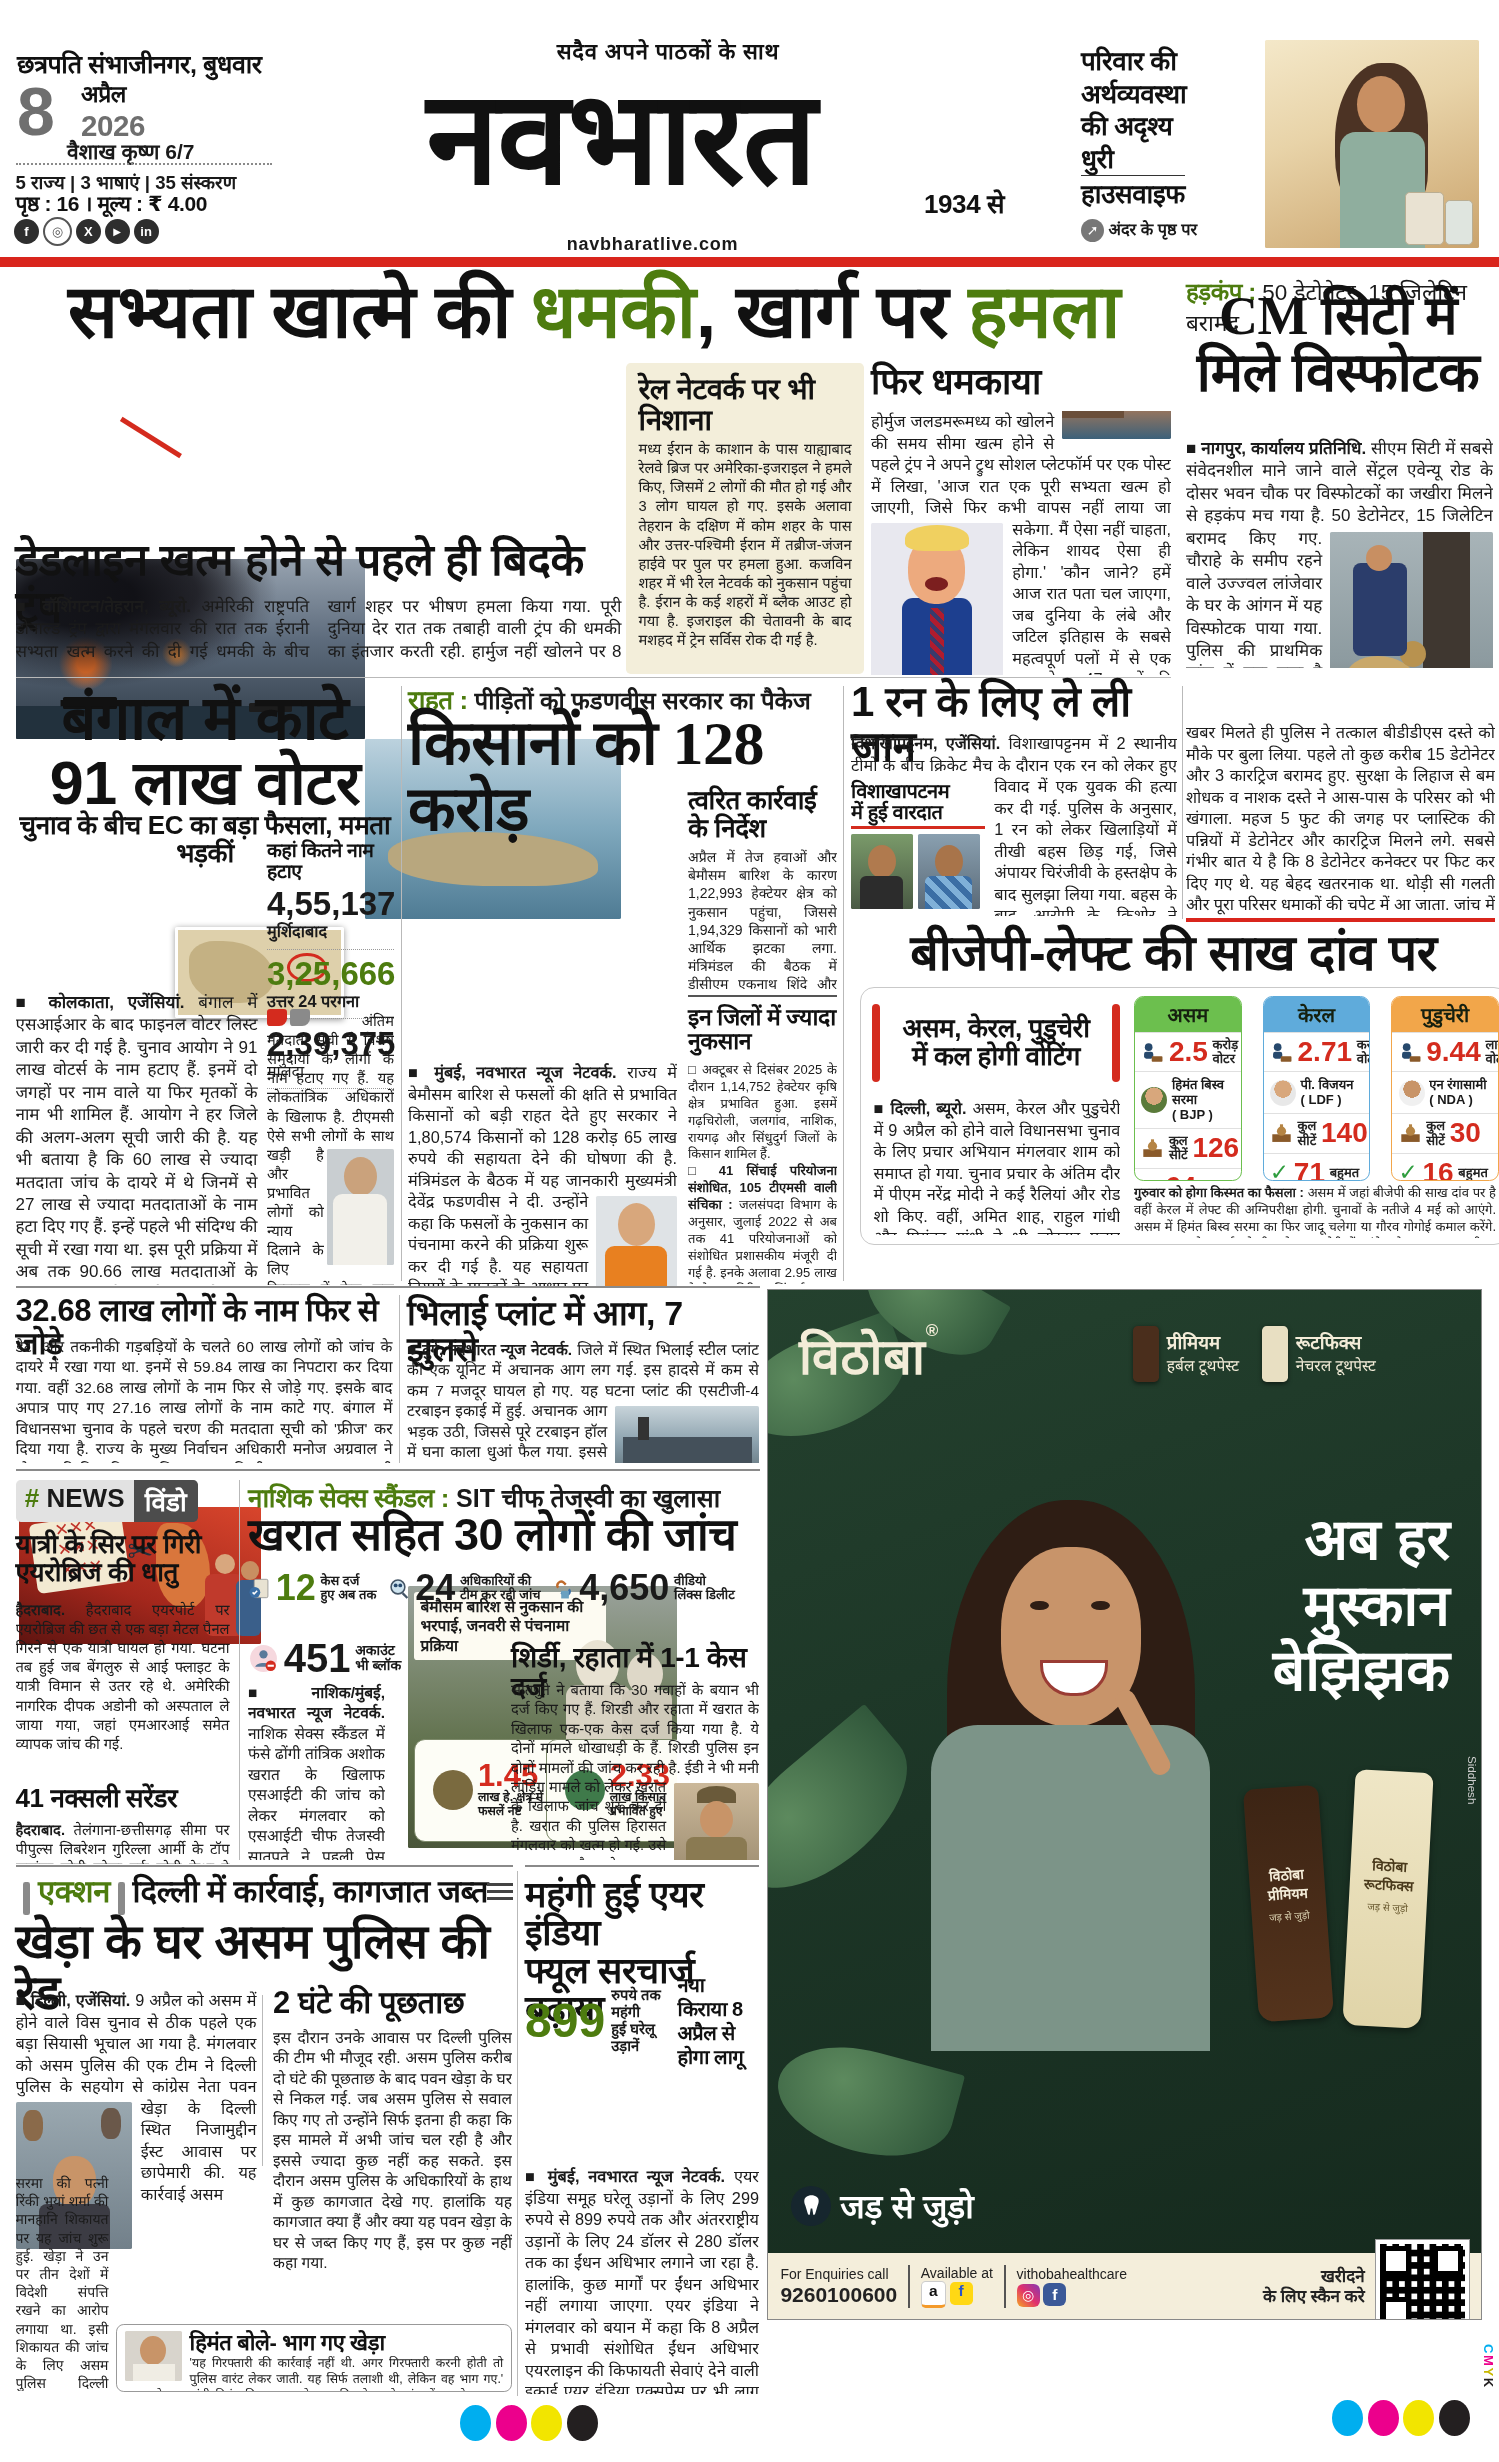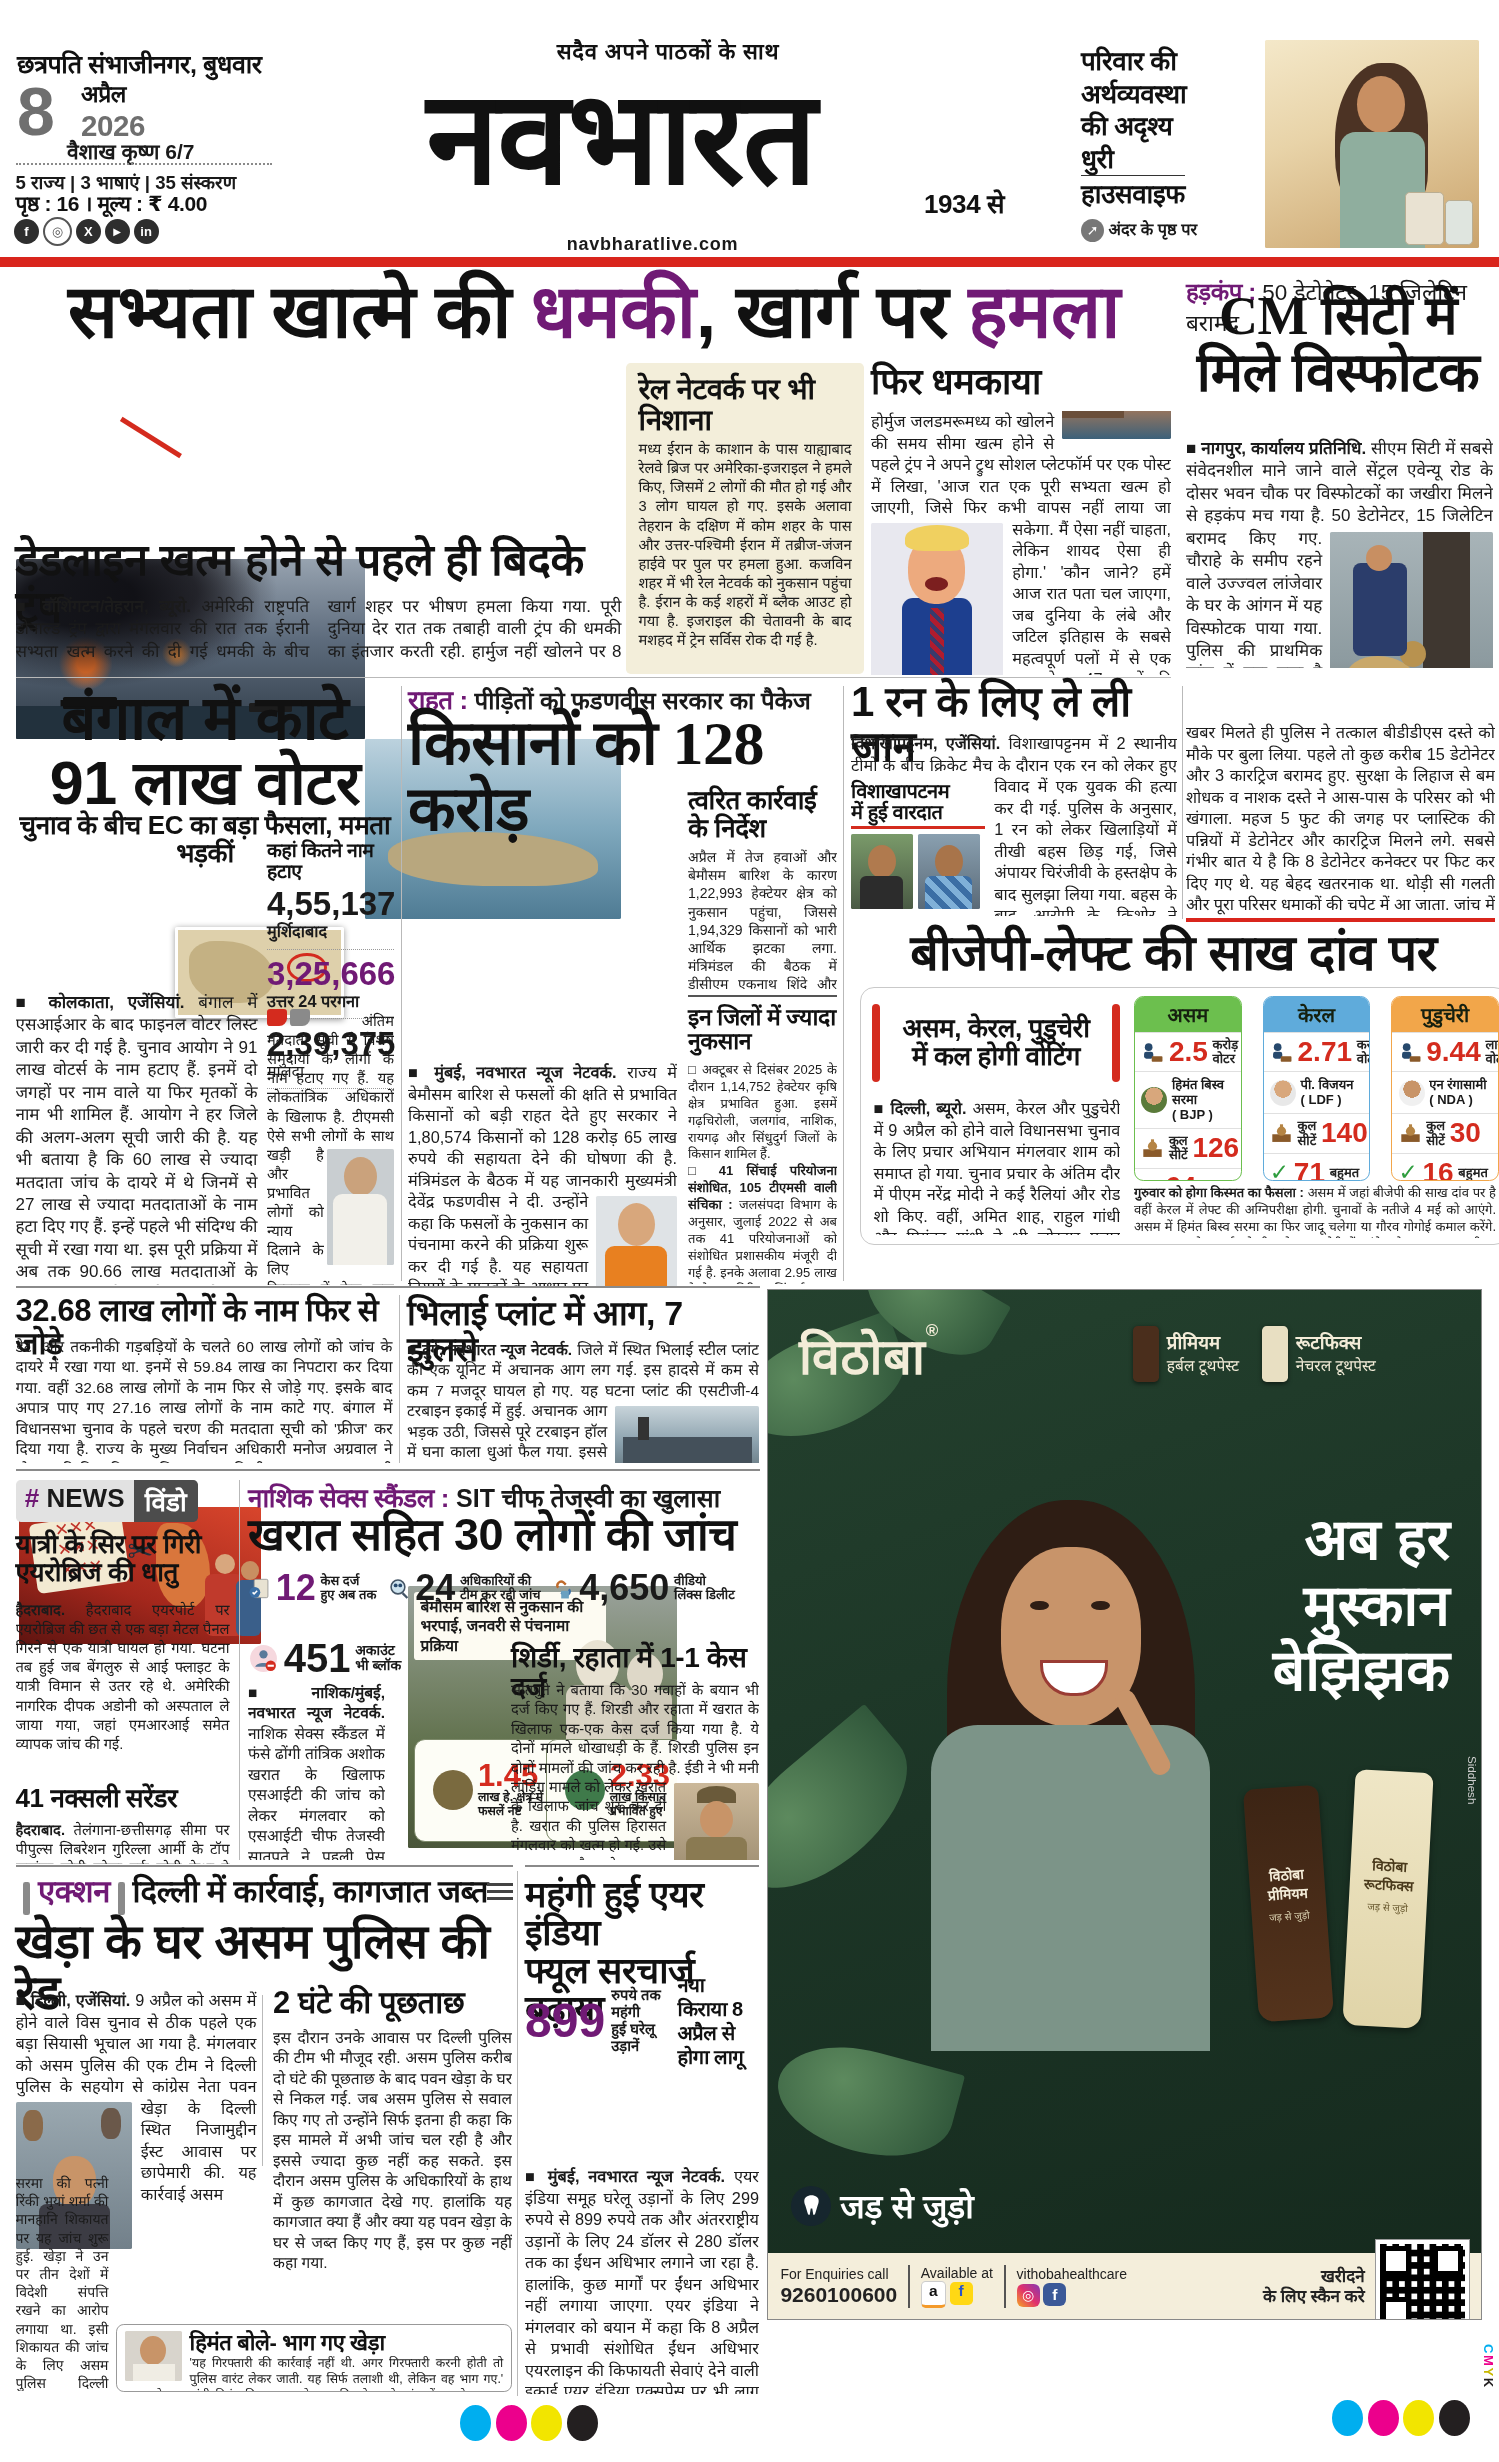--- a/index.html
+++ b/index.html
@@ -2,21 +2,21 @@
 <html style="font-size:12.4px"><head>
 <meta charset="utf-8">
 <style>
   html,body{margin:0;padding:0;background:#e8e8e8;}
   .page{position:relative;width:1500px;height:2462px;background:#fff;font-family:"Liberation Sans","DejaVu Sans",sans-serif;color:#1a1a1a;overflow:hidden;}
   .abs{position:absolute;}
   .hl{font-weight:bold;color:#111;line-height:1.06;letter-spacing:-0.4px;}
   .bt{font-size:17px;line-height:1.32;text-align:justify;color:#1b1b1b;}
   .sm{font-size:15.5px;line-height:1.3;text-align:justify;color:#1b1b1b;}
   .dl{font-weight:bold;}
-  .red{color:#701a75;}
+  .red{color:#4d7c0f;}
   .gray{color:#6f6f6f;}
   .clip{overflow:hidden;}
   .ctr{text-align:center;}
   .dotted{border-bottom:2.3px dotted #8a8a8a;}
   .vline{position:absolute;width:0.8px;background:#b9b9b9;}
   .hline{position:absolute;height:0.8px;background:#b9b9b9;}
   .redbar{background:#d9251c;}
   .ph{position:relative;overflow:hidden;border-radius:1.6px;}
   .fl-r{float:right;margin:4.7px 0 4.7px 7.8px;}
   .fl-l{float:left;margin:4.7px 9.3px 3.1px 0;}

